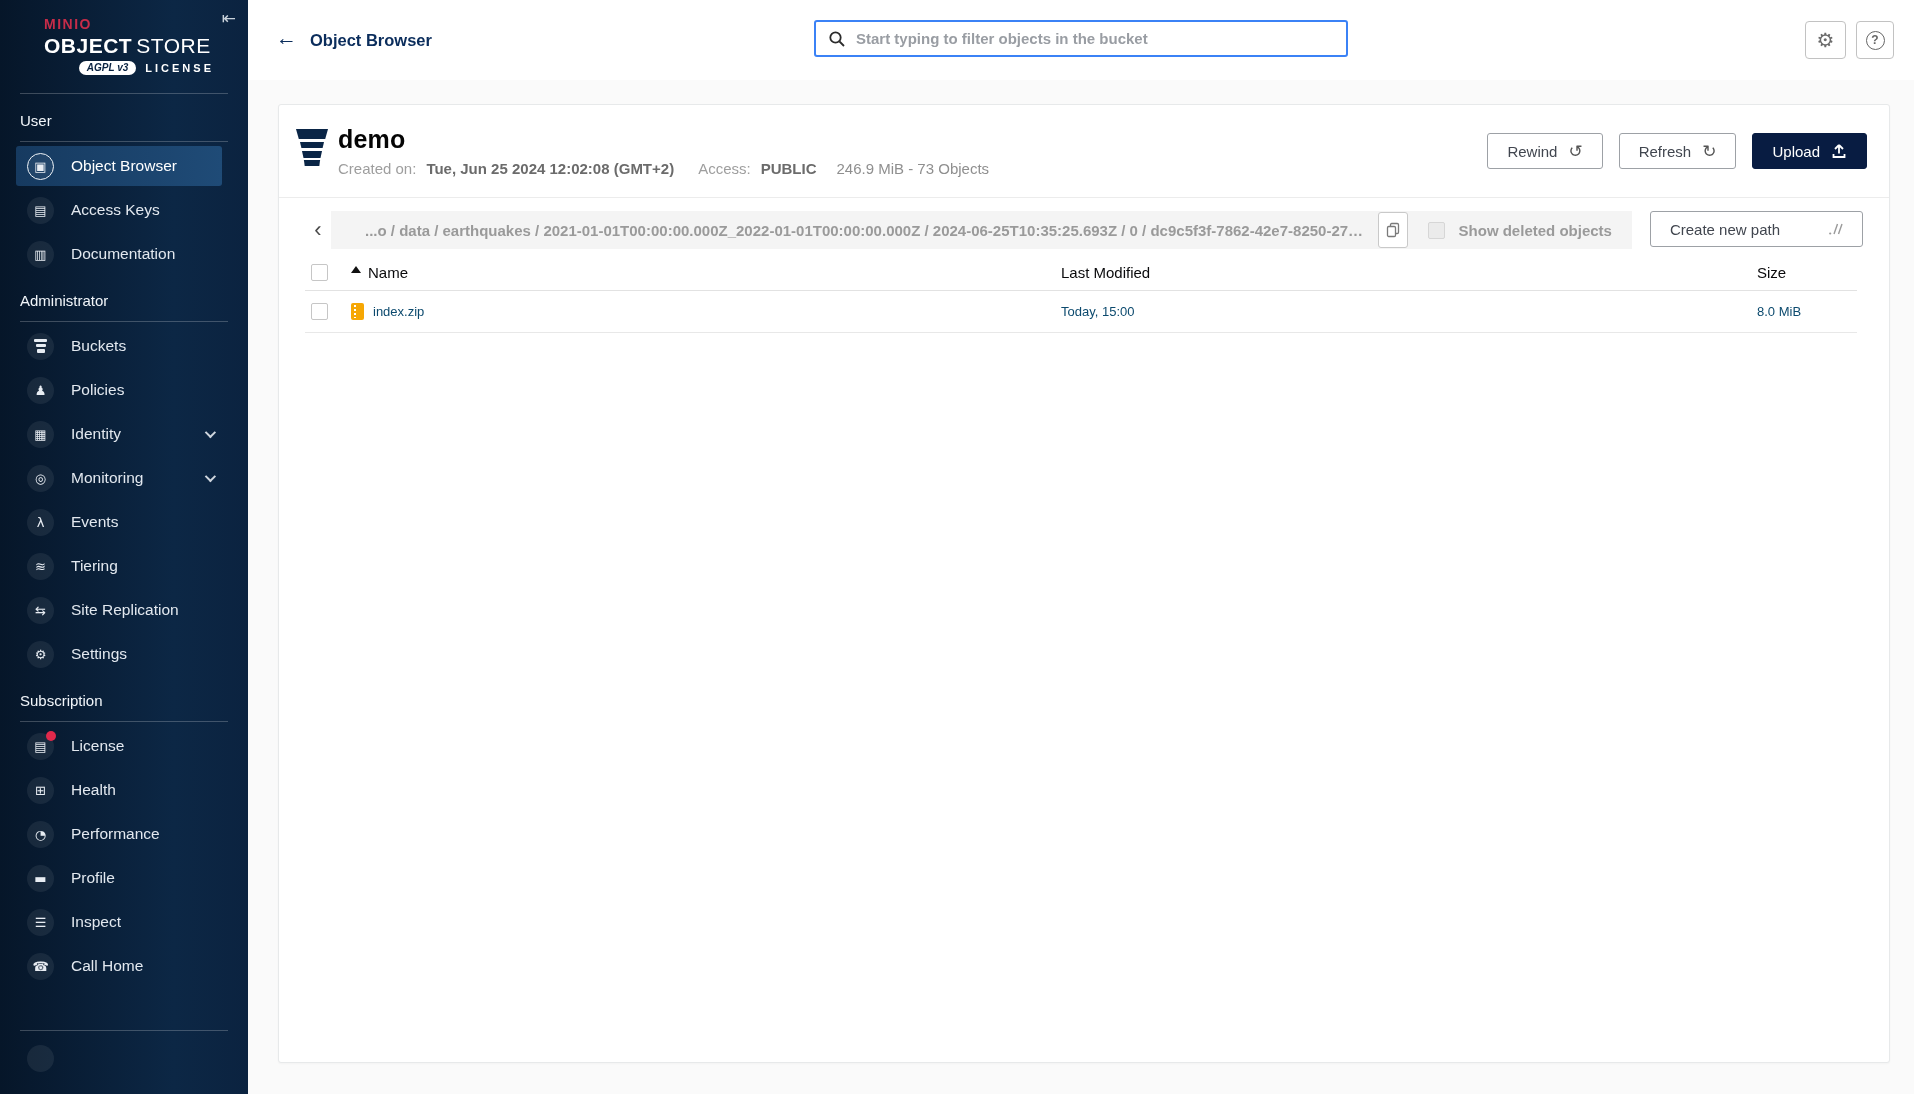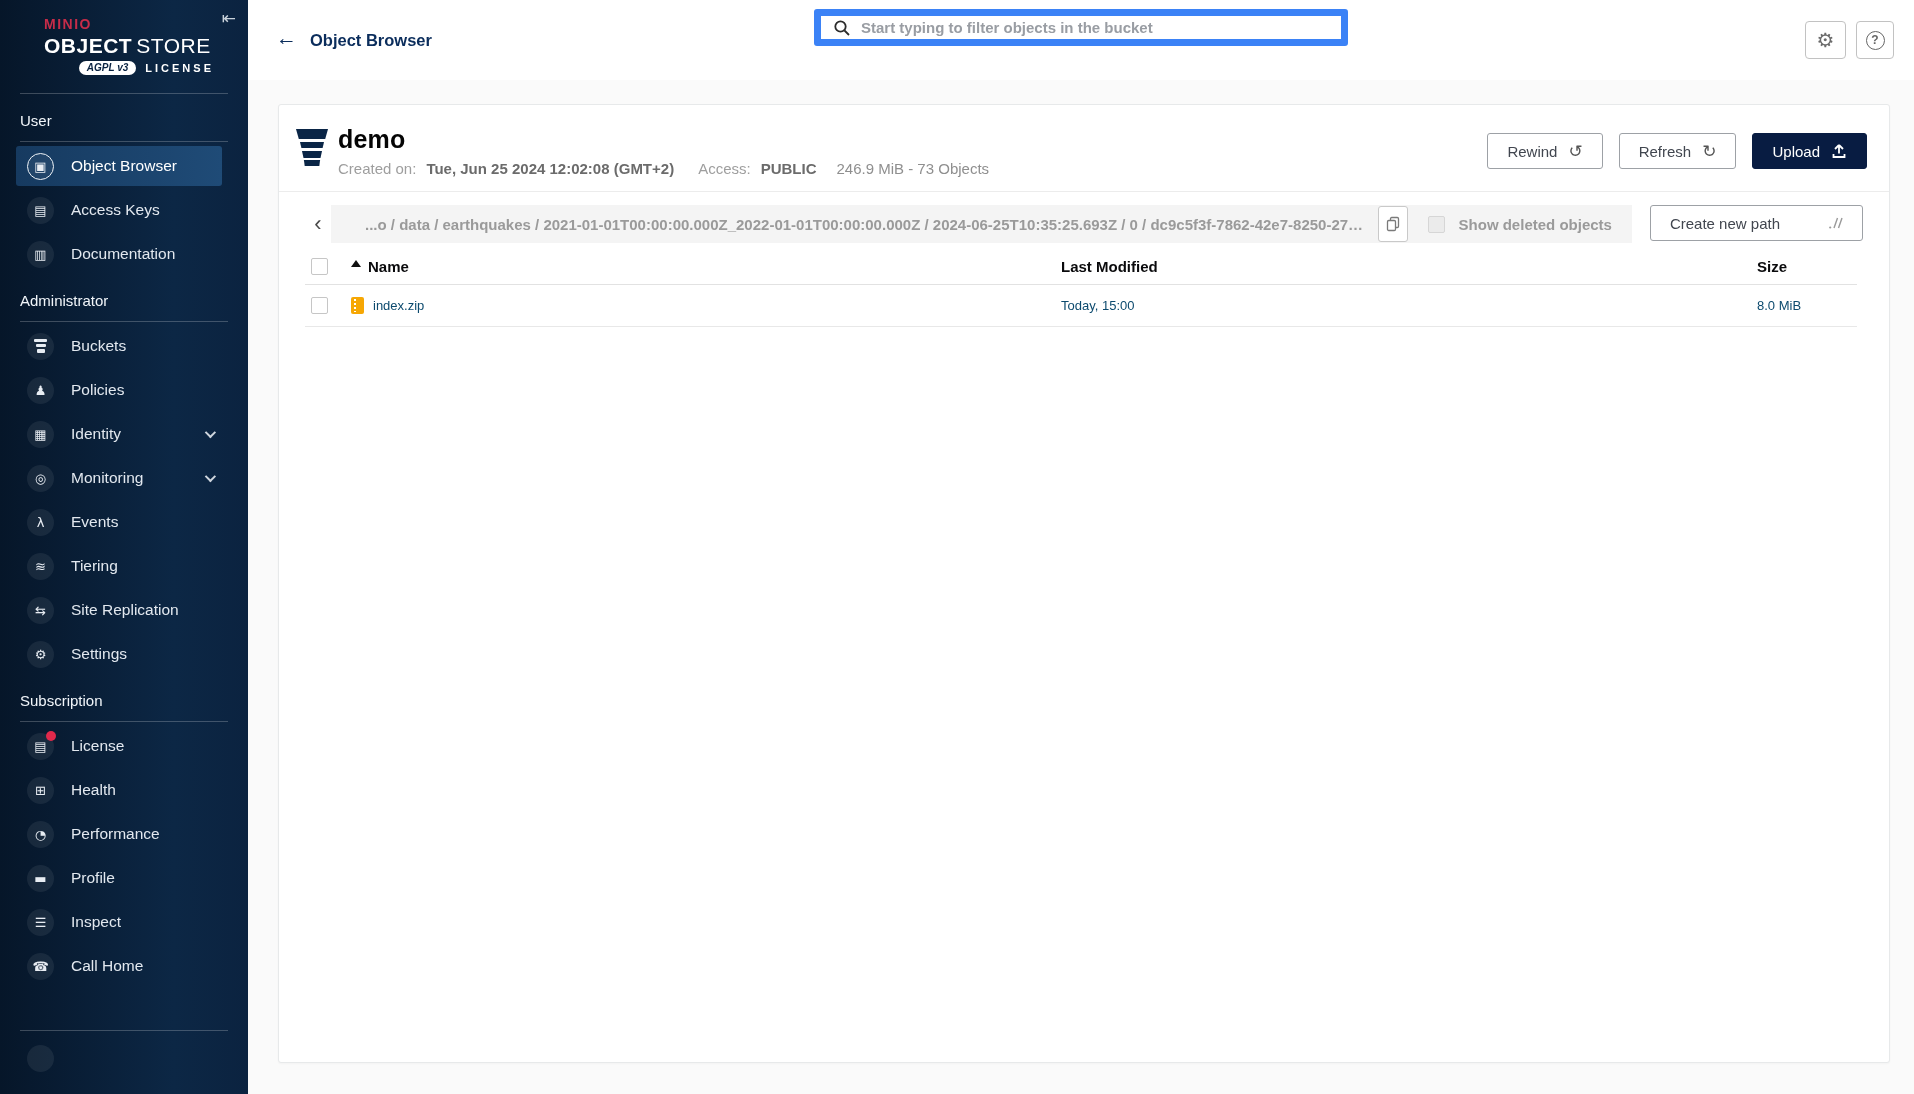--- a/index.html
+++ b/index.html
@@ -45,40 +45,40 @@
     transform:rotate(45deg) translateY(-2px); }
   .bottom-divider { margin-top:44px; }
   .partial-item { margin:14px 0 0 27px; width:27px; height:27px; border-radius:50%;
     background:rgba(255,255,255,.07); }
 
   
   .main { position:relative; width:1666px; height:1094px; }
   .topbar { position:relative; height:80px; background:#fff; }
   .back-arrow { position:absolute; left:28px; top:26px; font-size:21px; color:#0b2d5c; cursor:pointer; }
   .page-title { position:absolute; left:62px; top:31px; font-size:16.5px; font-weight:700; color:#0b2d5c; }
-  .search-box { position:absolute; left:566px; top:9px; width:534px; height:37px;
-    border:7px solid #3b82f6; border-radius:3px; background:#fff;
+  .search-box { position:absolute; left:566px; top:20px; width:534px; height:37px;
+    border:2px solid #3b82f6; border-radius:3px; background:#fff;
     display:flex; align-items:center; padding:0 12px; gap:10px; }
   .search-box input { border:none; outline:none; flex:1; font-size:15px;
     font-family:"Liberation Sans",sans-serif; color:#333; background:transparent; }
   .search-box input::placeholder { color:#999da3; font-weight:700; }
   .icon-btn { position:absolute; top:21px; height:38px; background:#fff; border:1px solid #c2c2c2;
     border-radius:4px; display:flex; align-items:center; justify-content:center; cursor:pointer; }
   .gear-btn { left:1557px; width:41px; }
   .gear-btn .glyph-gear { font-family:"DejaVu Sans",sans-serif; font-size:20px; color:#6b6b6b; line-height:1; }
   .help-btn { left:1608px; width:38px; }
   .q-circle { width:19px; height:19px; border:1.7px solid #666; border-radius:50%;
     display:flex; align-items:center; justify-content:center; font-size:12px; font-weight:700; color:#666; }
 
   .content { position:relative; height:1014px; background:#fafafa; }
   .card { position:absolute; left:30px; top:24px; width:1612px; height:959px;
     background:#fff; border:1px solid #e7e9ea; border-radius:3px; box-shadow:0 1px 2px rgba(0,0,0,.03); }
 
   
-  .bucket-header { display:flex; align-items:flex-start; padding:20px 22px 14px 15px;
+  .bucket-header { display:flex; align-items:flex-start; padding:20px 22px 20px 15px;
     border-bottom:1px solid #ececec; }
   .bucket-icon { flex:0 0 36px; margin-top:2px; }
   .bucket-info { margin-left:8px; }
   .bucket-name { font-size:25px; font-weight:700; color:#050505; letter-spacing:.2px; }
   .bucket-meta { display:flex; align-items:center; gap:10px; margin-top:6px; font-size:15px; white-space:nowrap; }
   .meta-label { color:#9e9e9e; }
   .meta-strong { color:#6b6b6b; font-weight:700; }
   .meta-usage { color:#8f8f8f; margin-left:10px; }
   .header-actions { margin-left:auto; display:flex; gap:16px; margin-top:8px; }
   .btn { height:36px; border-radius:3px; font-size:15px; padding:0 19px;
@@ -98,21 +98,21 @@
   .copy-btn { flex:0 0 30px; height:36px; background:#fff; border:1px solid #c9c9c9; border-radius:3px;
     display:flex; align-items:center; justify-content:center; cursor:pointer; }
   .crumb-check { width:17px; height:17px; background:#ebebeb; border:1px solid #d6d6d6;
     border-radius:2px; flex:0 0 17px; margin-left:6px; cursor:pointer; }
   .crumb-check-label { color:#9a9a9a; font-weight:700; font-size:15px; white-space:nowrap; padding-right:10px; }
   .create-path-btn { margin-left:18px; flex:0 0 auto;gap:48px; }
 
   
   .obj-table { margin:6px 32px 0 26px; }
   .thead, .trow { display:grid; grid-template-columns:46px 710px 1fr 100px; align-items:center; }
-  .thead { height:36px; border-bottom:1px solid #e2e2e2; font-weight:700; font-size:15px; color:#0a0a0c; }
+  .thead { height:36px; border-bottom:1px solid #e2e2e2; font-weight:400; font-size:15px; color:#0a0a0c; }
   .trow { height:42px; border-bottom:1px solid #e8e8e8; font-size:13px; color:#0c4a6e; }
   .cell-check { padding-left:6px; }
   .checkbox { display:block; width:17px; height:17px; background:#fff;
     border:1px solid #c6c6c6; border-radius:2px; cursor:pointer; }
   .name-head { display:flex; align-items:center; }
   .sort-asc { width:0; height:0; border-left:5px solid transparent; border-right:5px solid transparent;
     border-bottom:7px solid #111; margin-right:7px; margin-top:-6px; }
   .name-cell { display:flex; align-items:center; gap:9px; }
   .zip-icon { position:relative; width:13px; height:17px; background:#F6A704; border-radius:2px; flex:0 0 13px; }
   .zip-icon::before { content:''; position:absolute; left:3px; top:2px; width:2px; height:13px;

